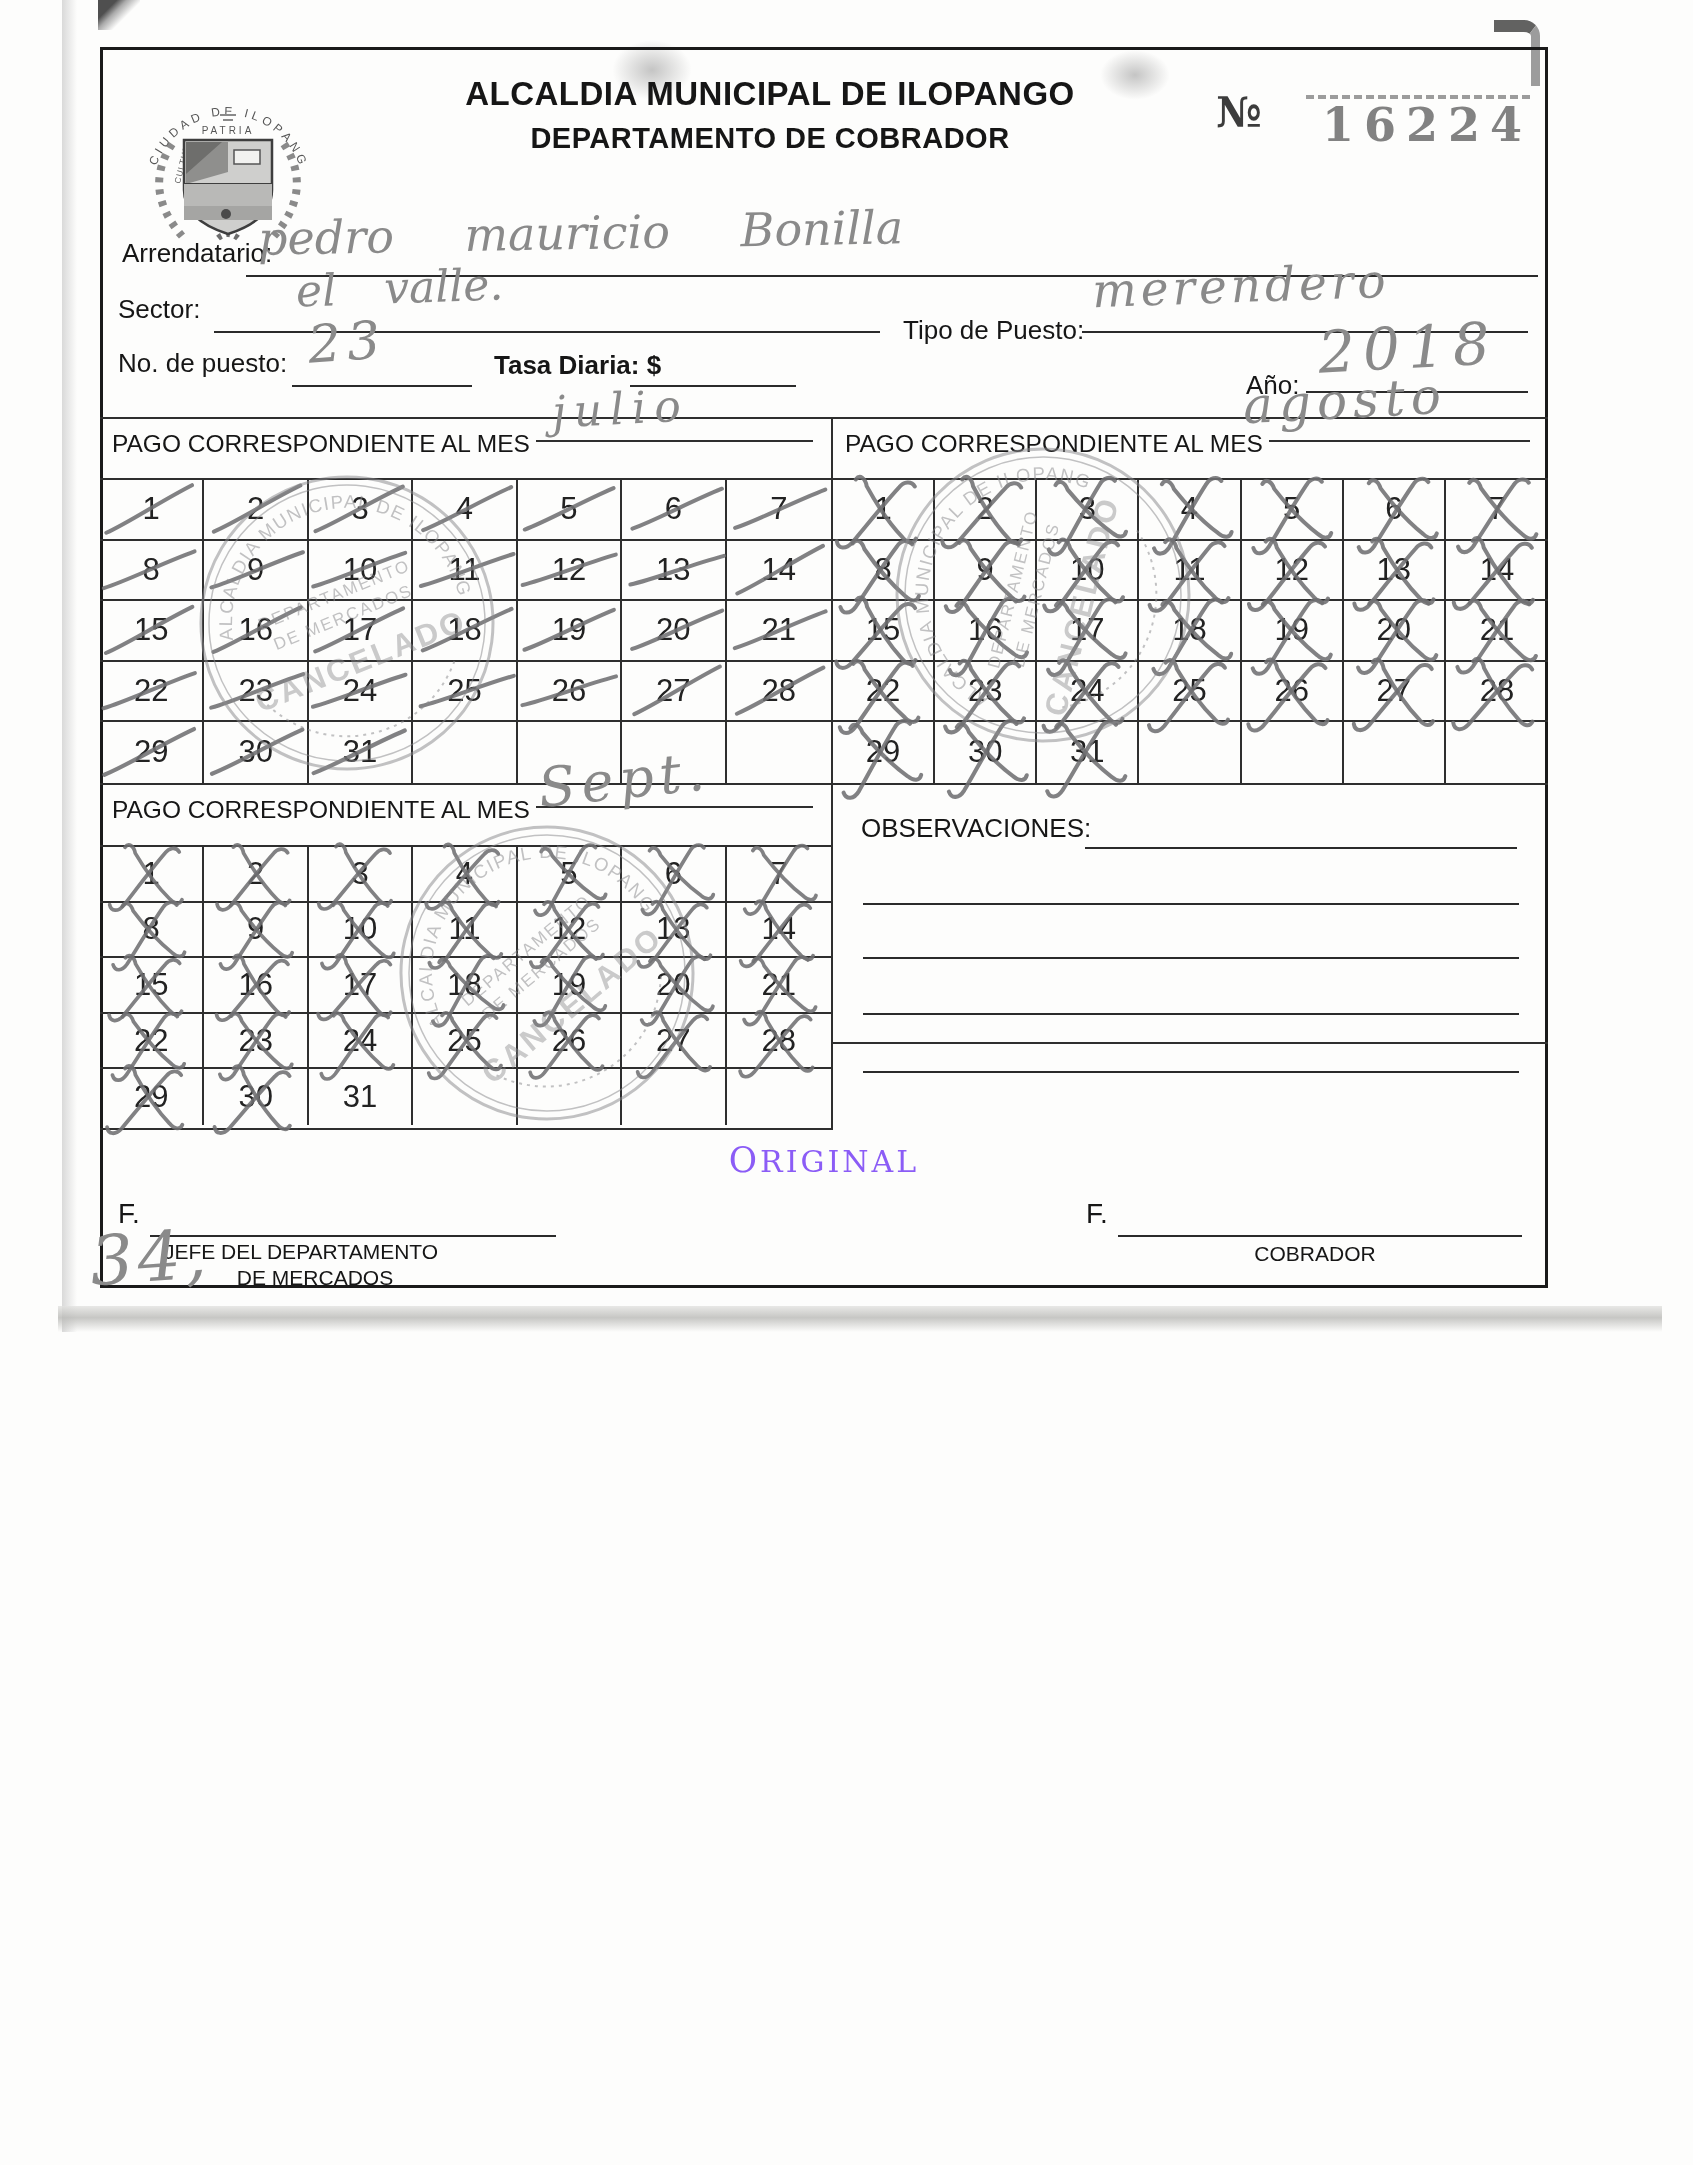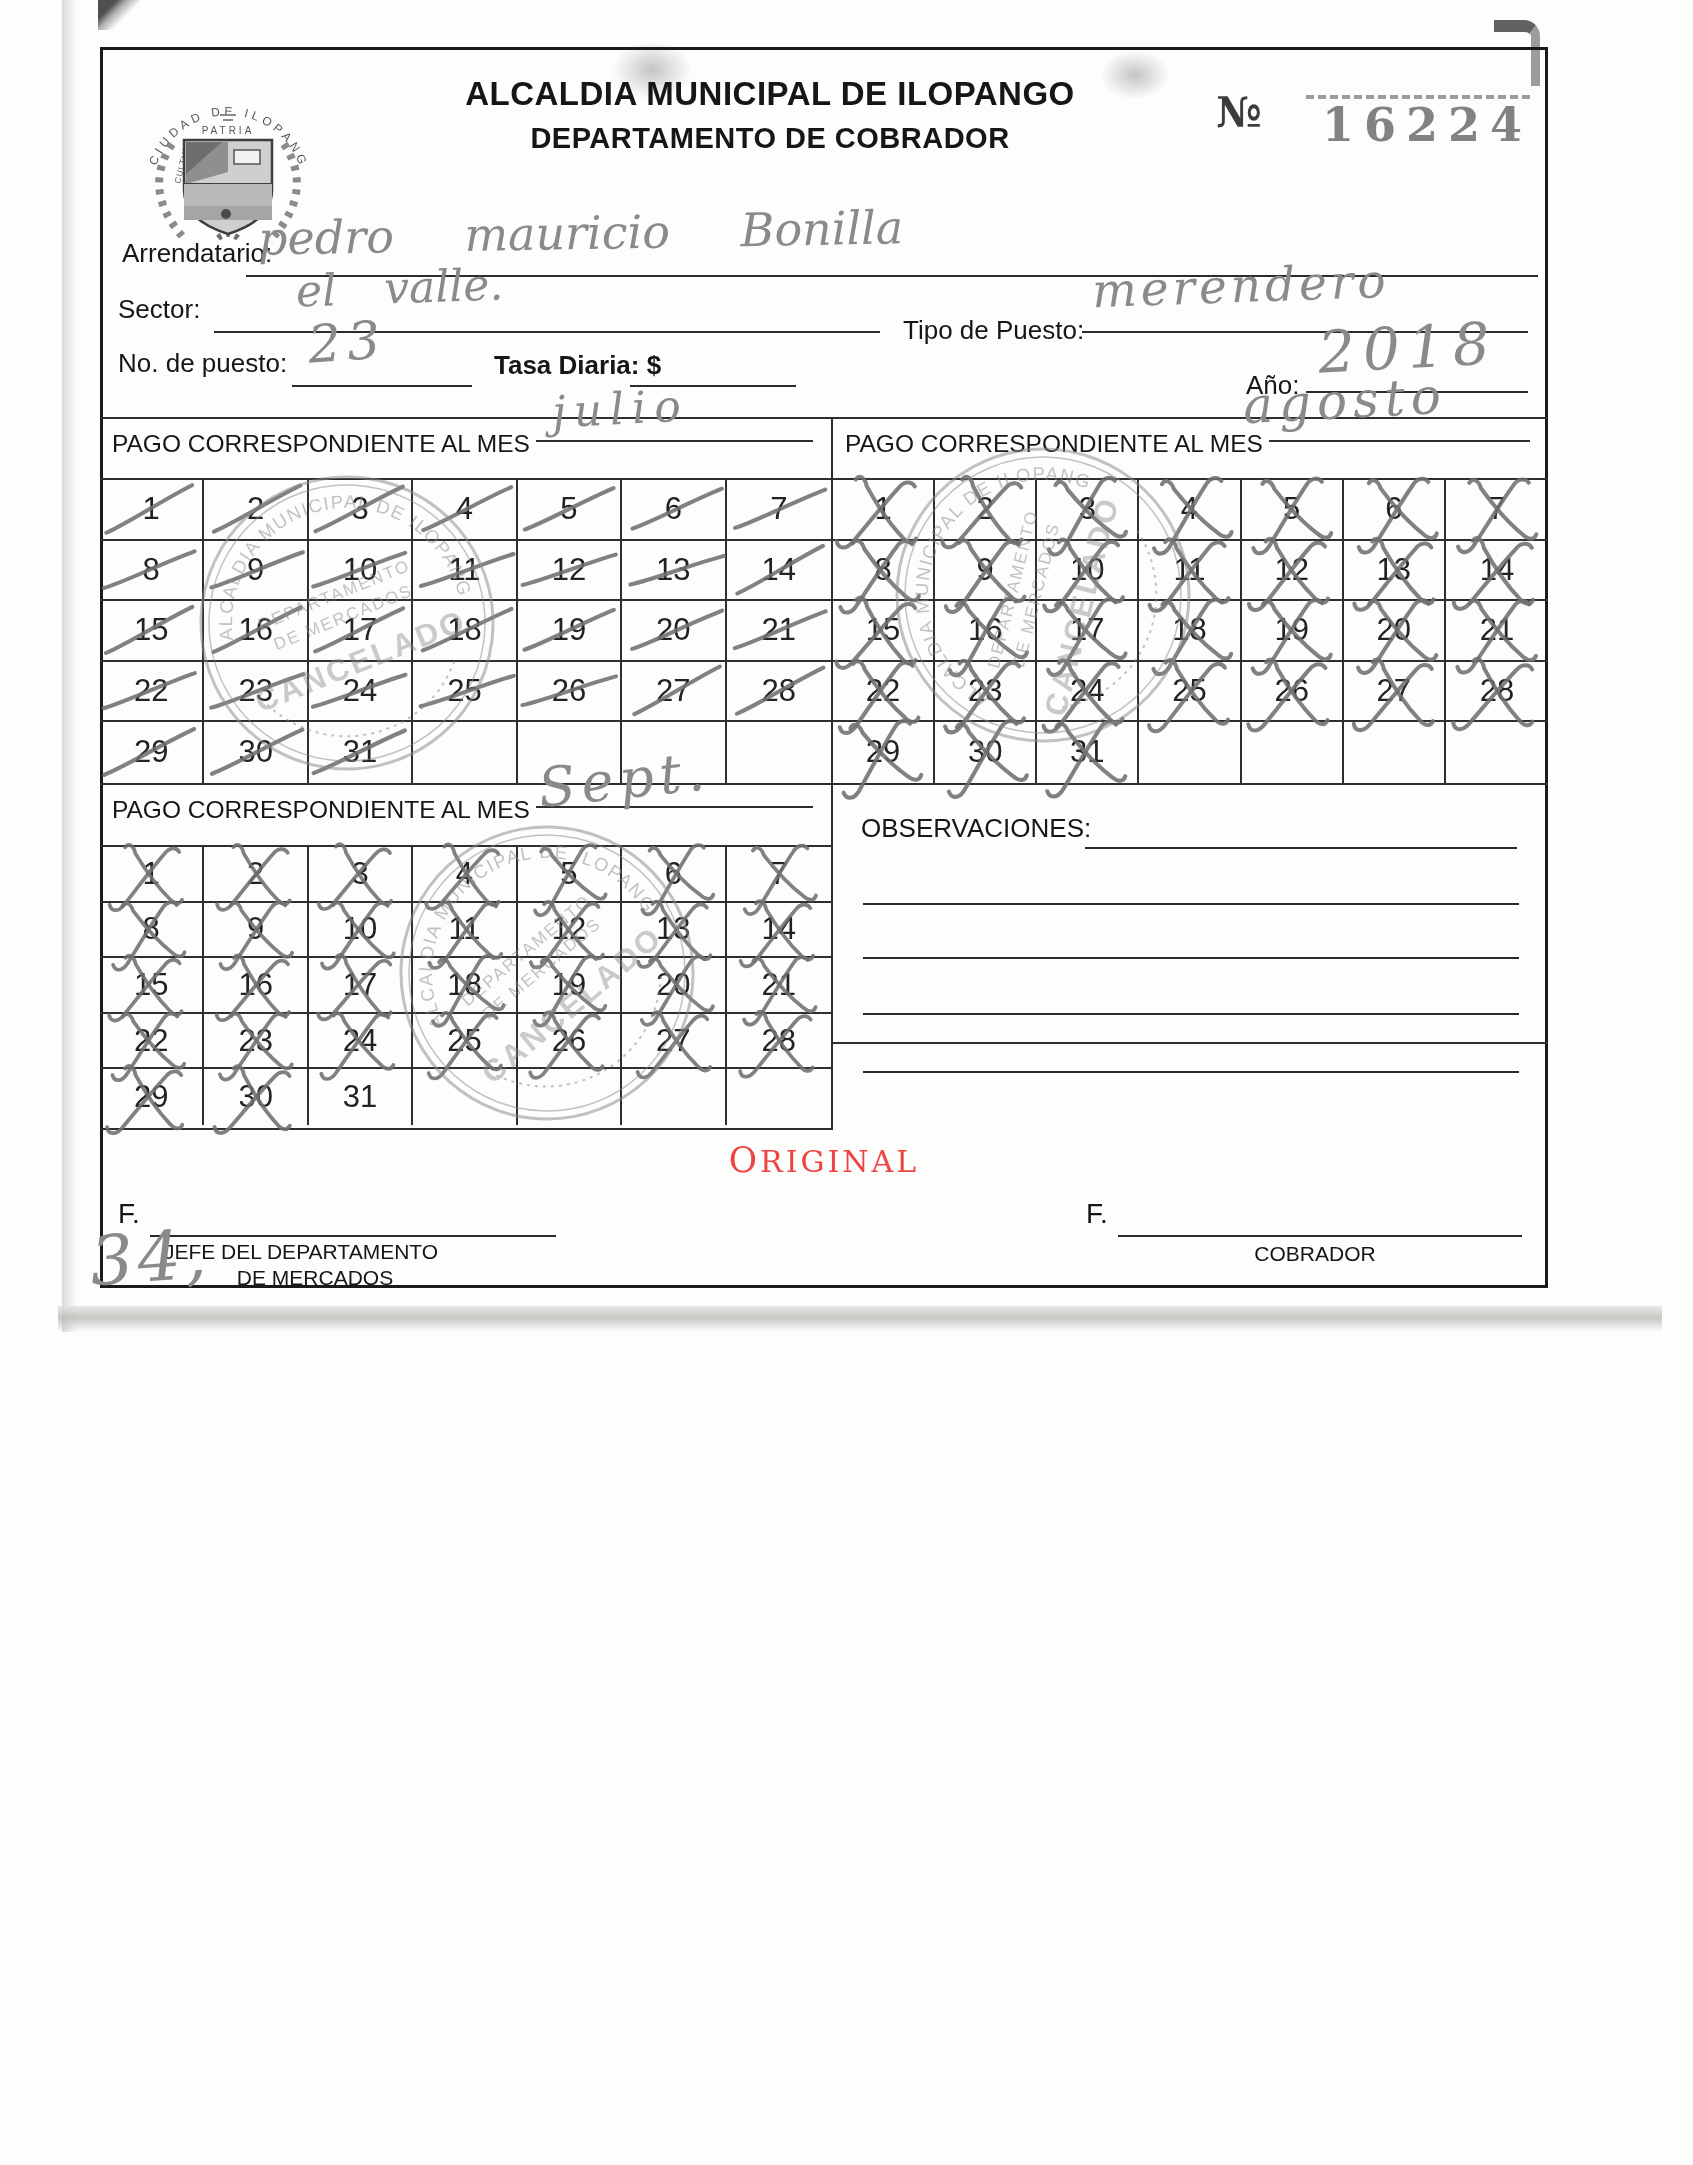--- a/index.html
+++ b/index.html
@@ -30,21 +30,21 @@
   .cell{position:relative;border-right:2px solid #2e2e2e;border-bottom:2px solid #2e2e2e;
         display:flex;align-items:center;justify-content:center;box-sizing:border-box;}
   .cell:nth-child(7n){border-right:none;}
   .cell:nth-child(n+29){border-bottom:none;}
   .daynum{font-size:31px;color:#222;z-index:1;}
   svg.mark{position:absolute;left:0;top:0;width:100%;height:100%;overflow:visible;z-index:2;pointer-events:none;}
   svg.mark path{fill:none;stroke:#6f6f72;stroke-width:4.2;stroke-linecap:round;opacity:.88;}
   
   .obs-line{border-top:2.5px solid #2b2b2b;height:0;}
   
-  .original{font-family:"DejaVu Serif",serif;color:#ef4444;font-size:30px;letter-spacing:3px;text-align:center;}
+  .original{font-family:"DejaVu Serif",serif;color:#8b5cf6;font-size:30px;letter-spacing:3px;text-align:center;}
   .original::first-letter{font-size:115%;}
   .role{font-size:21px;text-align:center;}
   
   .stamp-wrap{pointer-events:none;}
   .stamp-wrap svg{overflow:visible;}
   
   .edge-left{background:linear-gradient(to right,#c6c6c6,rgba(255,255,255,0));opacity:.65;}
   .edge-bottom{background:linear-gradient(to bottom,#e3e3e1,#b9b9b6 45%,rgba(255,255,255,0));opacity:.8;}
   .curl-tl{background:linear-gradient(135deg,#4f4f4f 0 26%,#a9a9a9 40%,rgba(255,255,255,0) 62%);}
   .curl-tr{border-top:12px solid #474747;border-right:9px solid #8c8c8c;border-radius:0 16px 0 0;

